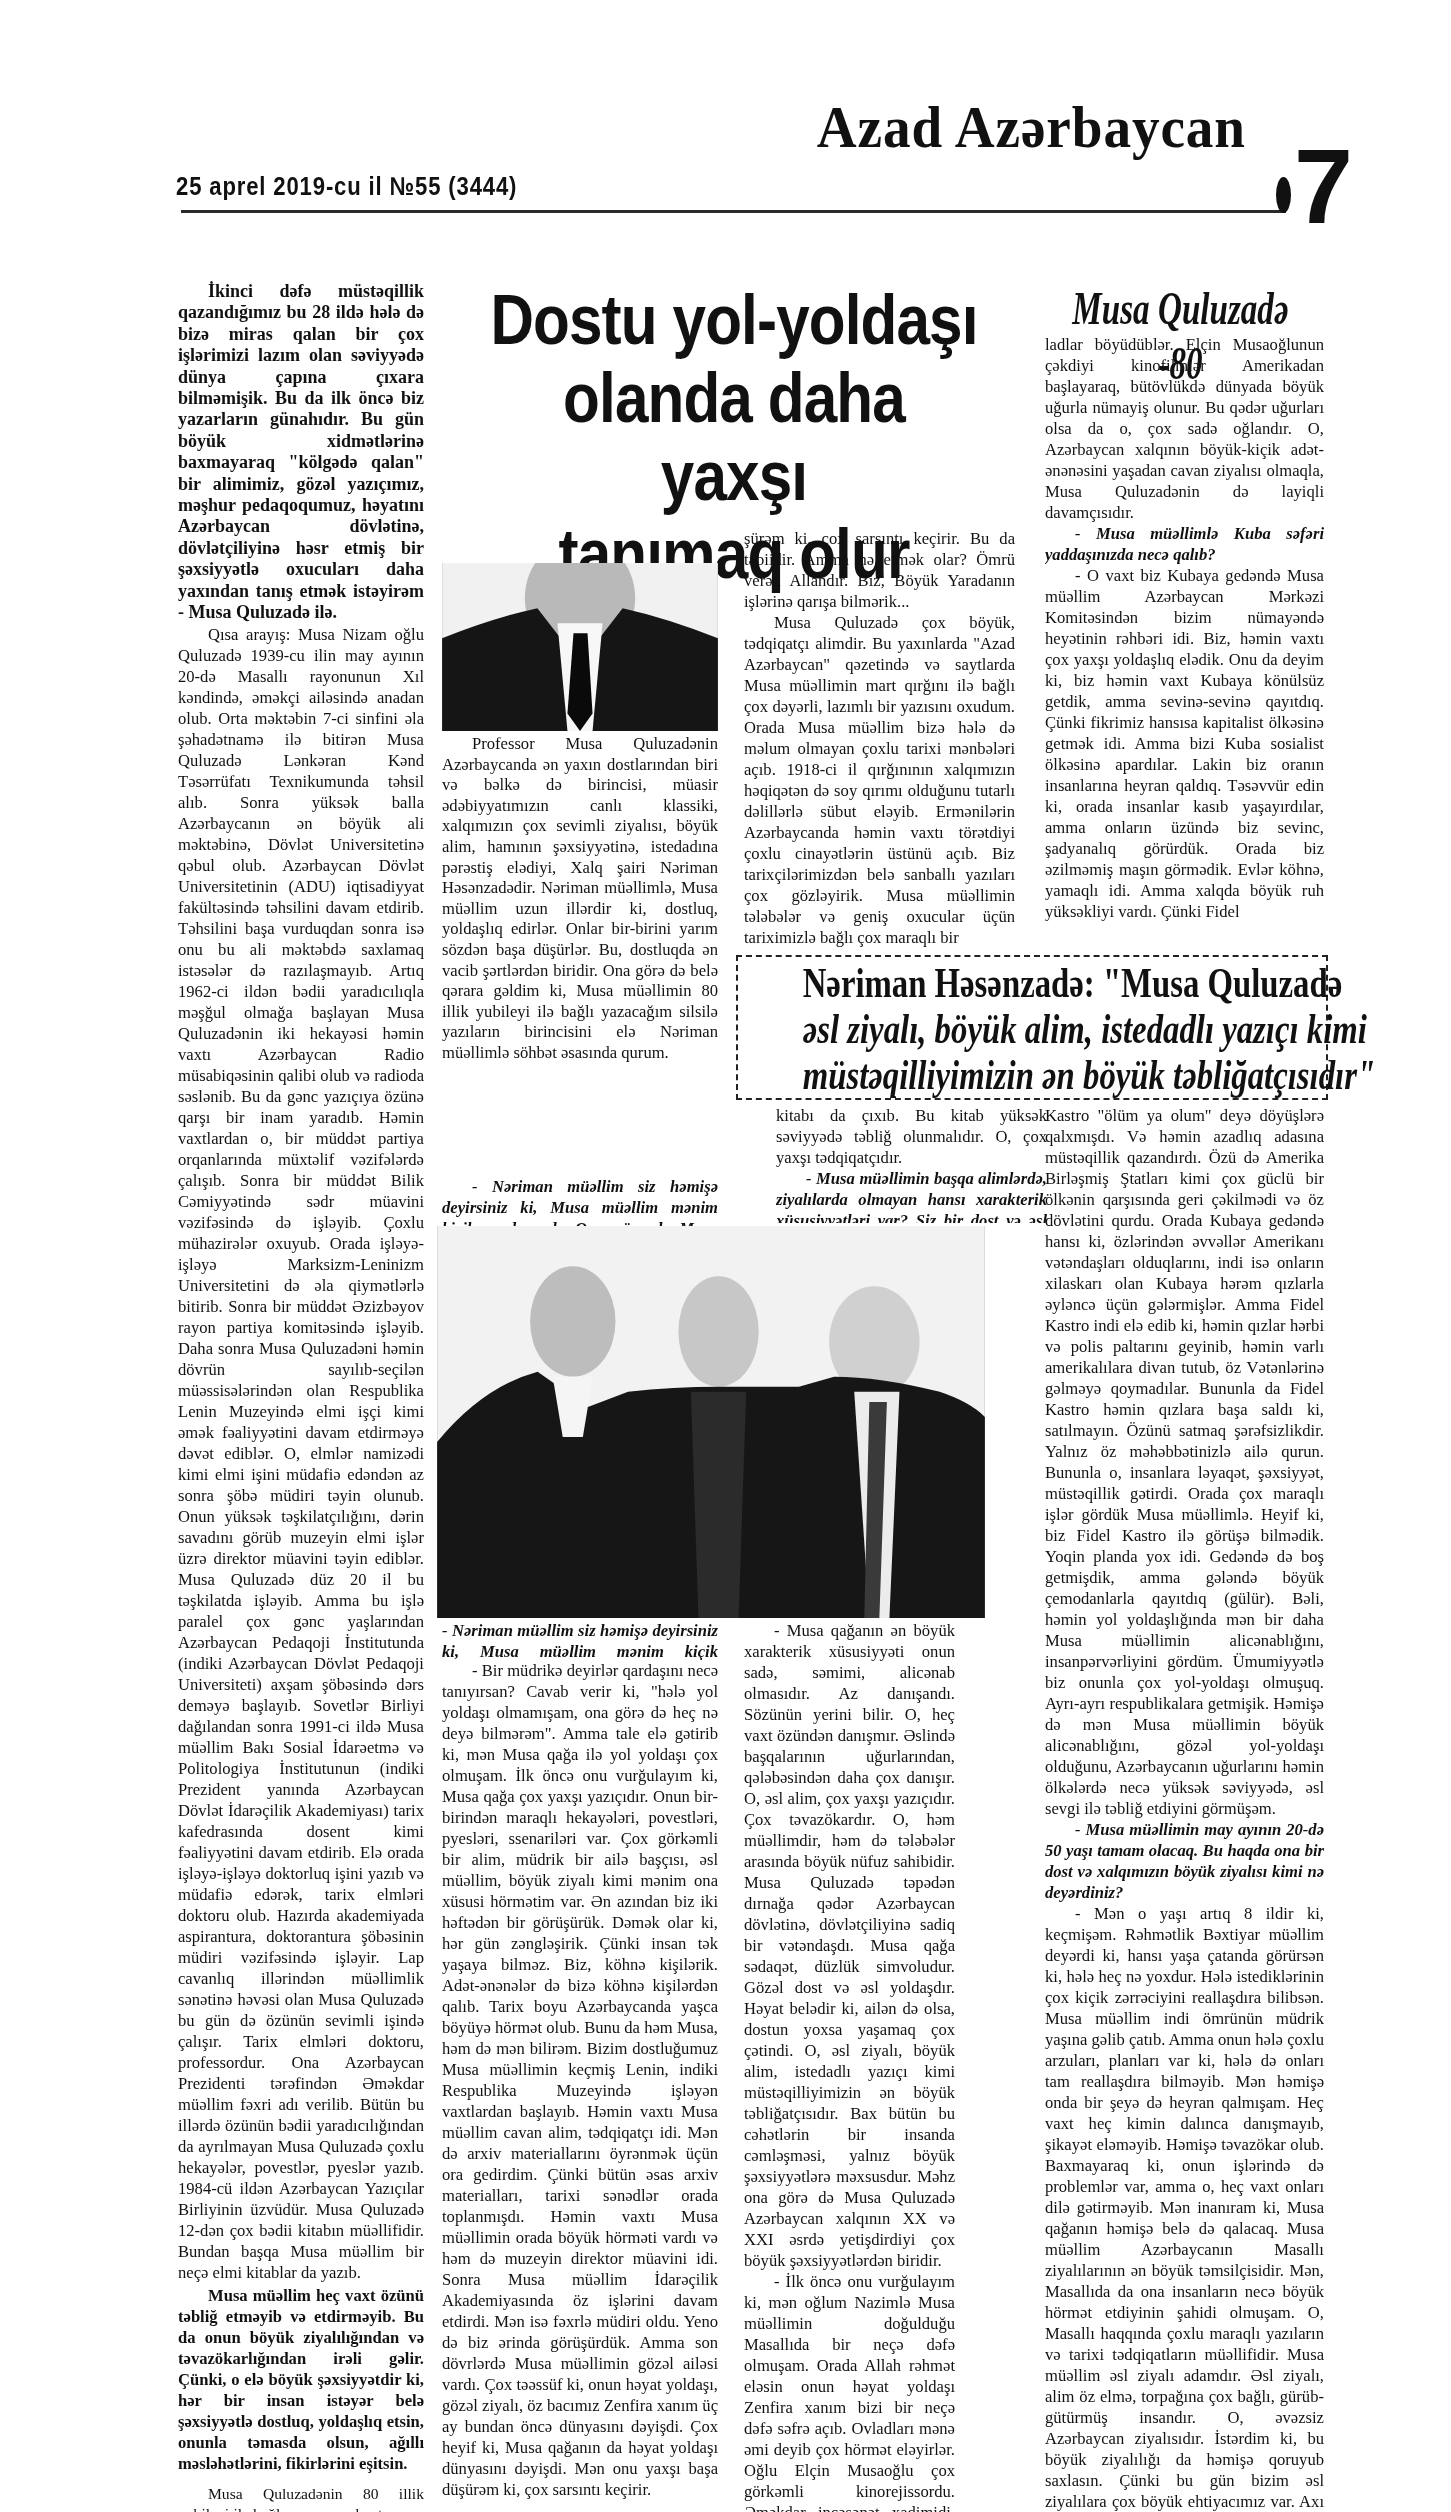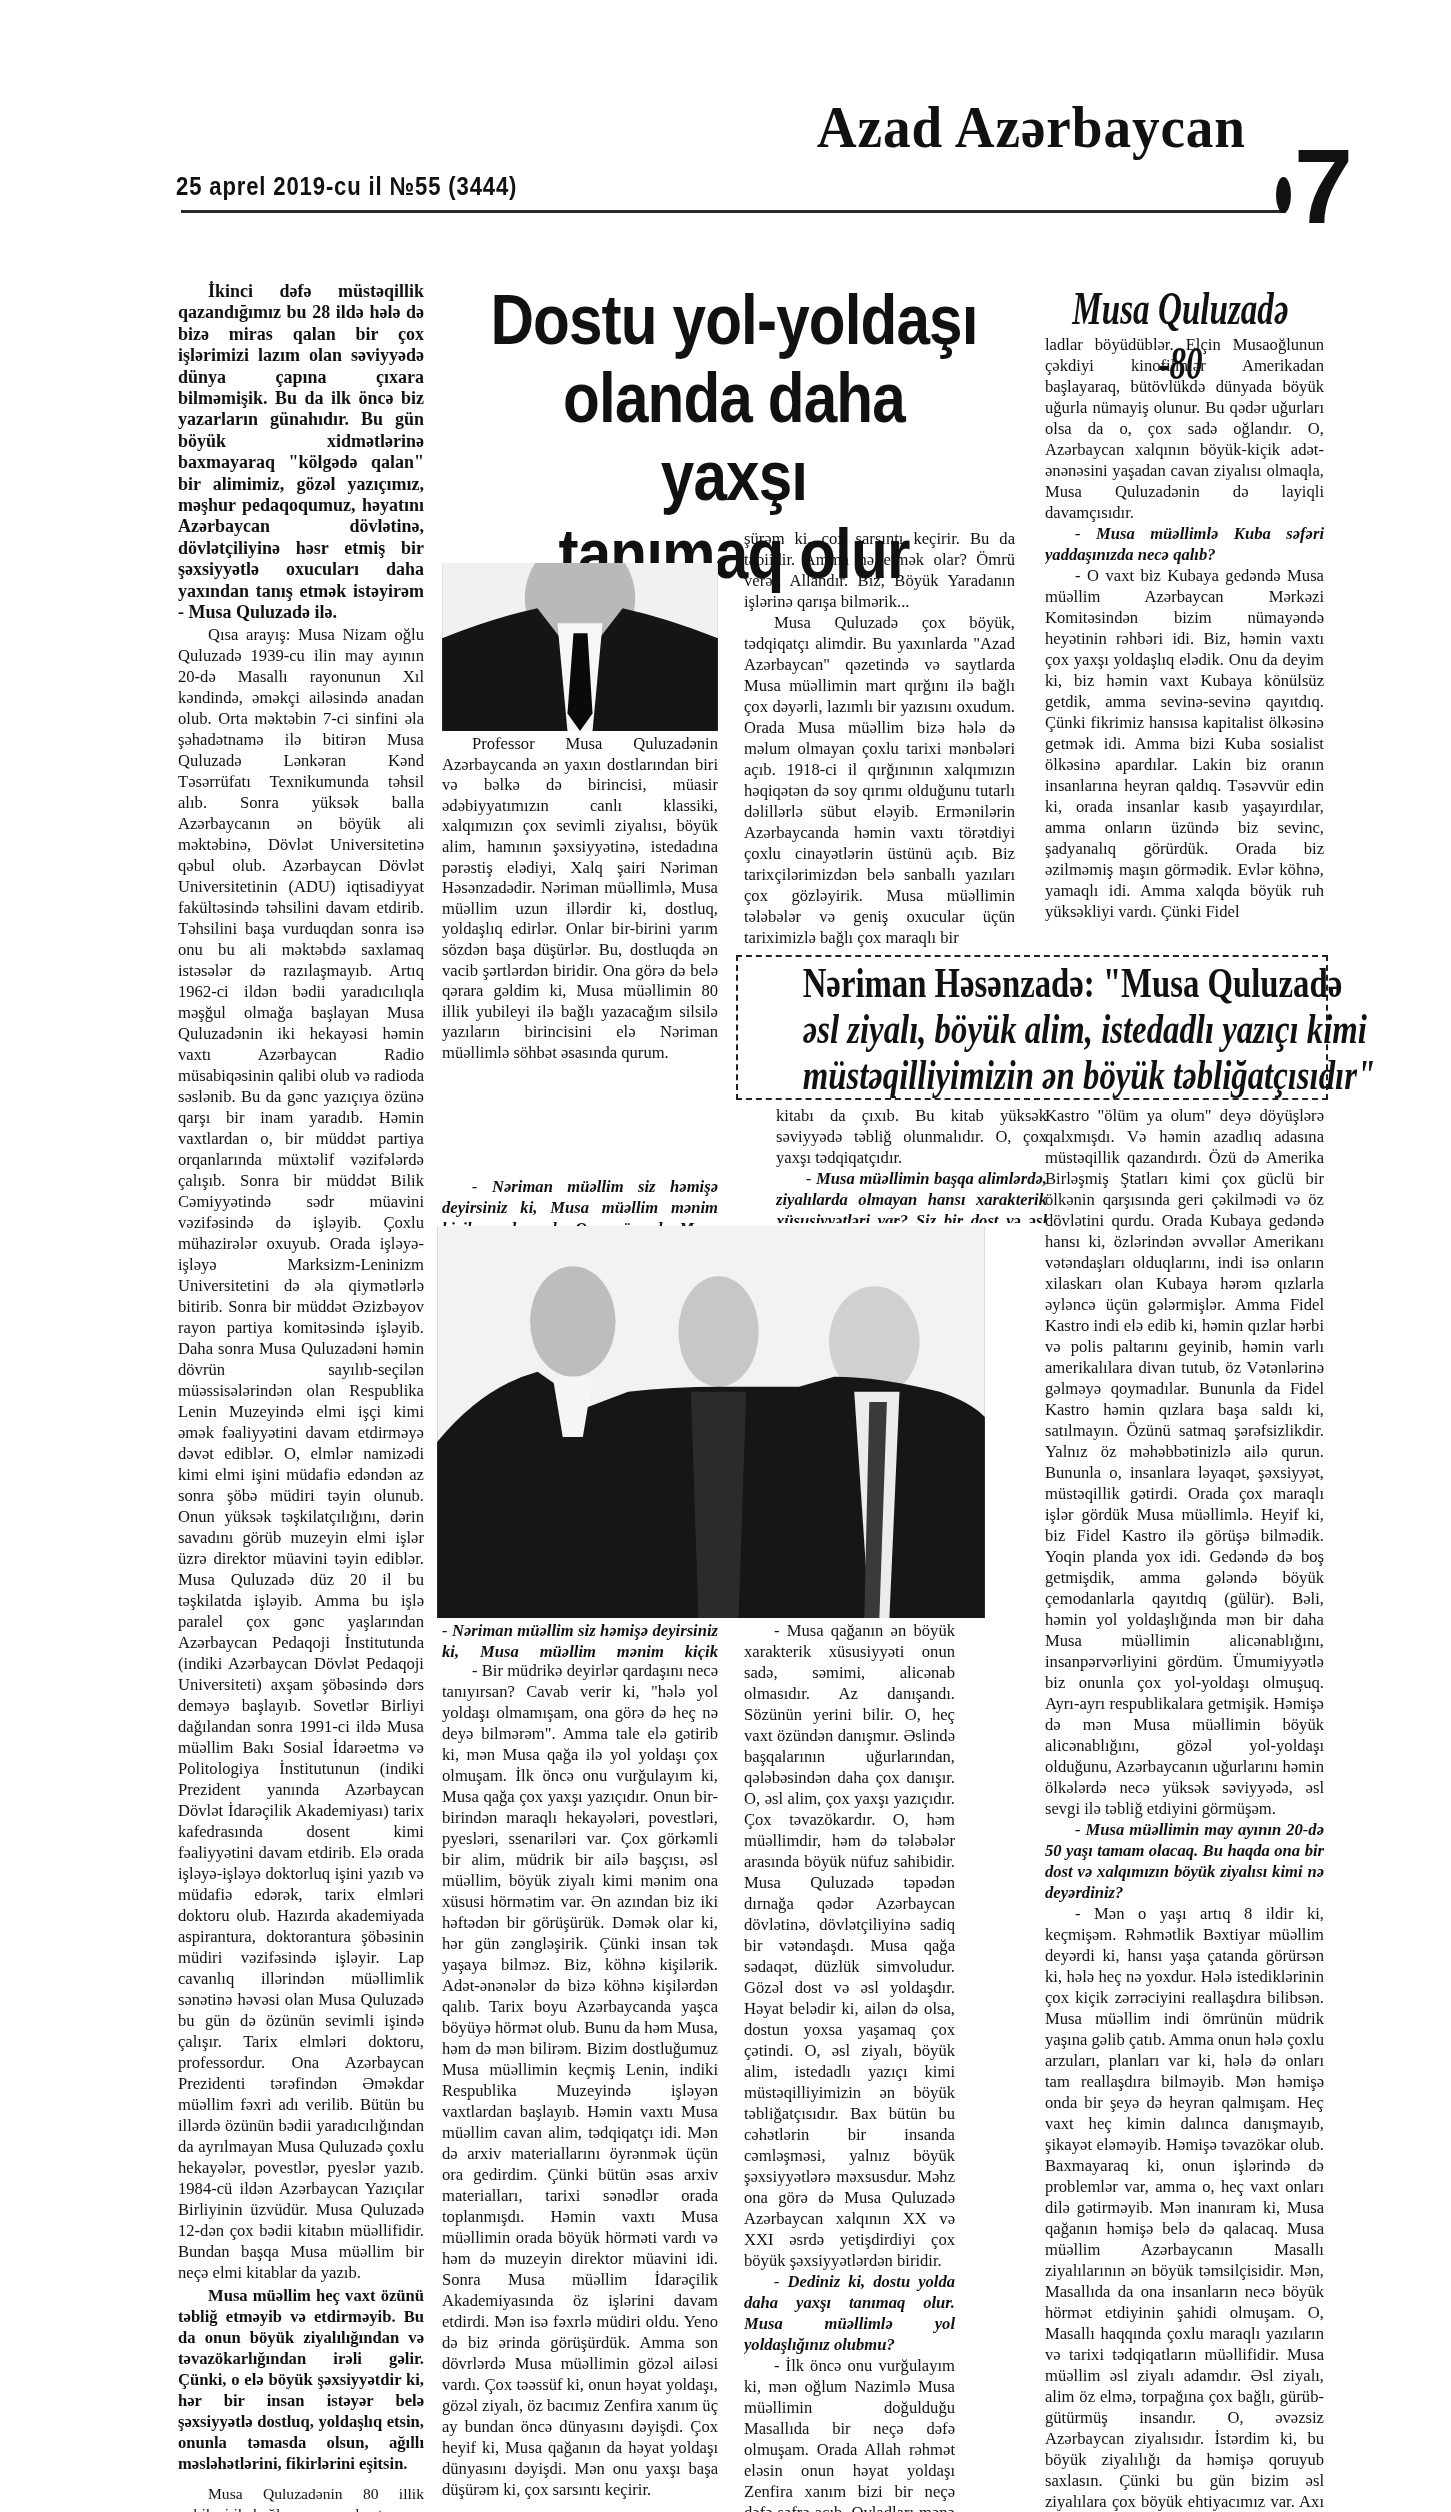--- a/index.html
+++ b/index.html
@@ -120,16 +120,15 @@
 
 <div class="abs col mid-col-d" style="height: 1239px; overflow: hidden;">
   <p class="q noindent" style="height:40px; overflow:hidden;">
     <span>- Nəriman müəllim siz həmişə deyirsiniz ki, Musa müəllim mənim kiçik qardaşımdı. Ona görə də Musa müəllimə "Musa qağa" deyirsiniz. Bu dostluq necə yaranıb?</span>
   </p>
   <p>- Bir müdrikə deyirlər qardaşını necə tanıyırsan? Cavab verir ki, "hələ yol yoldaşı olmamışam, ona görə də heç nə deyə bilmərəm". Amma tale elə gətirib ki, mən Musa qağa ilə yol yoldaşı çox olmuşam. İlk öncə onu vurğulayım ki, Musa qağa çox yaxşı yazıçıdır. Onun bir-birindən maraqlı hekayələri, povestləri, pyesləri, ssenariləri var. Çox görkəmli bir alim, müdrik bir ailə başçısı, əsl müəllim, böyük ziyalı kimi mənim ona xüsusi hörmətim var. Ən azından biz iki həftədən bir görüşürük. Dəmək olar ki, hər gün zəngləşirik. Çünki insan tək yaşaya bilməz. Biz, köhnə kişilərik. Adət-ənənələr də bizə köhnə kişilərdən qalıb. Tarix boyu Azərbaycanda yaşca böyüyə hörmət olub. Bunu da həm Musa, həm də mən bilirəm. Bizim dostluğumuz Musa müəllimin keçmiş Lenin, indiki Respublika Muzeyində işləyən vaxtlardan başlayıb. Həmin vaxtı Musa müəllim cavan alim, tədqiqatçı idi. Mən də arxiv materiallarını öyrənmək üçün ora gedirdim. Çünki bütün əsas arxiv materialları, tarixi sənədlər orada toplanmışdı. Həmin vaxtı Musa müəllimin orada böyük hörməti vardı və həm də muzeyin direktor müavini idi. Sonra Musa müəllim İdarəçilik Akademiyasında öz işlərini davam etdirdi. Mən isə fəxrlə müdiri oldu. Yeno də biz ərinda görüşürdük. Amma son dövrlərdə Musa müəllimin gözəl ailəsi vardı. Çox təəssüf ki, onun həyat yoldaşı, gözəl ziyalı, öz bacımız Zenfira xanım üç ay bundan öncə dünyasını dəyişdi. Çox heyif ki, Musa qağanın da həyat yoldaşı dünyasını dəyişdi. Mən onu yaxşı başa düşürəm ki, çox sarsıntı keçirir.</p>
 </div>
 
 <div class="abs col mid-col-e" style="height: 1239px; overflow: hidden; width: 211px;">
   <p>- Musa qağanın ən böyük xarakterik xüsusiyyəti onun sadə, səmimi, alicənab olmasıdır. Az danışandı. Sözünün yerini bilir. O, heç vaxt özündən danışmır. Əslində başqalarının uğurlarından, qələbəsindən daha çox danışır. O, əsl alim, çox yaxşı yazıçıdır. Çox təvazökardır. O, həm müəllimdir, həm də tələbələr arasında böyük nüfuz sahibidir. Musa Quluzadə təpədən dırnağa qədər Azərbaycan dövlətinə, dövlətçiliyinə sadiq bir vətəndaşdı. Musa qağa sədaqət, düzlük simvoludur. Gözəl dost və əsl yoldaşdır. Həyat belədir ki, ailən də olsa, dostun yoxsa yaşamaq çox çətindi. O, əsl ziyalı, böyük alim, istedadlı yazıçı kimi müstəqilliyimizin ən böyük təbliğatçısıdır. Bax bütün bu cəhətlərin bir insanda cəmləşməsi, yalnız böyük şəxsiyyətlərə məxsusdur. Məhz ona görə də Musa Quluzadə Azərbaycan xalqının XX və XXI əsrdə yetişdirdiyi çox böyük şəxsiyyətlərdən biridir.</p>
-  <p class="q">- Dediniz ki, dostu yolda daha yaxşı tanımaq olur. Musa müəllimlə yol yoldaşlığınız olubmu?</p>
   <p style="height:633px; overflow:hidden;">- İlk öncə onu vurğulayım ki, mən oğlum Nazimlə Musa müəllimin doğulduğu Masallıda bir neçə dəfə olmuşam. Orada Allah rəhmət eləsin onun həyat yoldaşı Zenfira xanım bizi bir neçə dəfə səfrə açıb. Ovladları mənə əmi deyib çox hörmət eləyirlər. Oğlu Elçin Musaoğlu çox görkəmli kinorejissordu. Əməkdar incəsənət xadimidi. Heç vaxt yadımdan çıxmaz. Onun Musa Quluzadənin "Nabat" ssenarisi əsasında çəkdiyi kinofilmin Heydər Əliyev adına Respublika Sarayında premyerası idi. Mən də həmin premyerada Musa ilə yanaşı oturmuşdum. Kinofilmi göstərilməmişdən əvvəl Elçin səhnəyə çıxdı və çıxış etdi. Sonda elan etdi ki, "əziz dostlar, sevimli tamaşaçılar, bu gün mənim atamın ad günüdür. Mən bu kinofilmimi ona həsr etmişəm". Bu sözlərdən ola bilsin ki, Musa qağa üçün də Mən həmin vaxt onu təbrik elədim ki, Musa dünyasını dərk edib. Qadın həqiqətən də kişinin həyatıdır, əsl dünyasıdır. Bax bu məqamda Musa dünyasını dərk edib. Mən bu dərdi yaşayan insan kimi onu başa düşürəm.</p>
 </div>
 
 
 </body></html>

